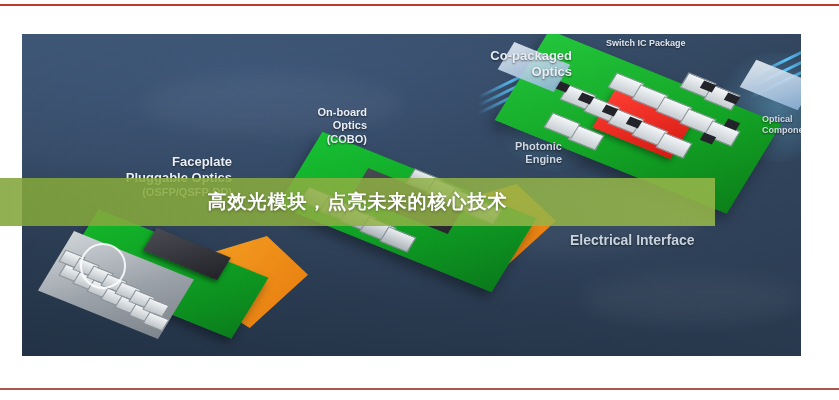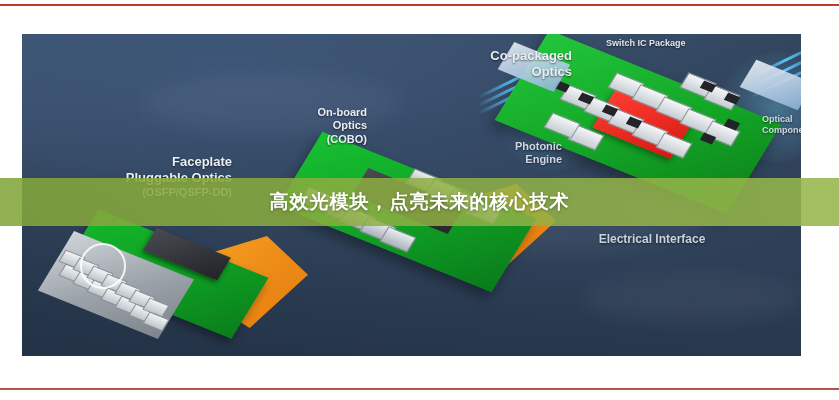--- a/index.html
+++ b/index.html
@@ -57,21 +57,21 @@
     text-align:right;line-height:1.22;
     text-shadow:0 1px 2px rgba(0,0,0,.55);
     white-space:pre-line;
   }
   .lab-faceplate{left:20px;top:104px;width:190px;font-size:13px;}
   .lab-onboard{left:205px;top:72px;width:140px;font-size:11px;}
   .lab-cop{left:370px;top:14px;width:180px;font-size:13px;}
   .lab-switch{left:584px;top:4px;width:170px;font-size:9px;font-weight:bold;text-align:left;color:#dfe6ee;}
   .lab-photonic{left:430px;top:106px;width:110px;font-size:11px;color:#cfd8e2;}
   .lab-optical{left:740px;top:80px;width:90px;font-size:9px;color:#cfd8e2;text-align:left;}
-  .lab-elec{left:560px;top:198px;width:140px;font-size:12px;color:#c9d3de;text-align:center;}
+  .lab-elec{left:548px;top:198px;width:140px;font-size:14px;color:#c9d3de;text-align:left;}
   .lab-sub{font-size:11px;}
 
   
   .card1{position:absolute;left:30px;top:196px;width:220px;height:110px;}
   .c1-body{
     position:absolute;left:28px;top:6px;width:170px;height:76px;
     background:linear-gradient(135deg,#14b82b 0%,#0e9a22 60%,#0b7d1b 100%);
     transform:skewY(22deg) skewX(-26deg);
     box-shadow:0 6px 10px rgba(0,0,0,.35);
   }
@@ -171,21 +171,21 @@
     background:linear-gradient(135deg,#eef3f8,#8bb0d6);
     transform:skewY(22deg) skewX(-26deg);opacity:.9;
   }
   .glow{
     position:absolute;border-radius:50%;
     background:radial-gradient(circle,rgba(120,220,255,.30),rgba(120,220,255,0) 70%);
   }
 
   
   .banner{
-    position:absolute;left:0;top:178px;width:839px;height:48px;
+    position:absolute;left:0;top:178px;width:715px;height:48px;
     background:linear-gradient(90deg,
       rgba(130,165,58,.88) 0%,
       rgba(138,172,62,.86) 35%,
       rgba(146,178,70,.84) 60%,
       rgba(150,182,74,.88) 100%);
     display:flex;align-items:center;justify-content:center;
   }
   .banner-text{
     color:#ffffff;font-size:19px;font-weight:bold;letter-spacing:1px;
     text-shadow:0 1px 3px rgba(0,0,0,.35);

